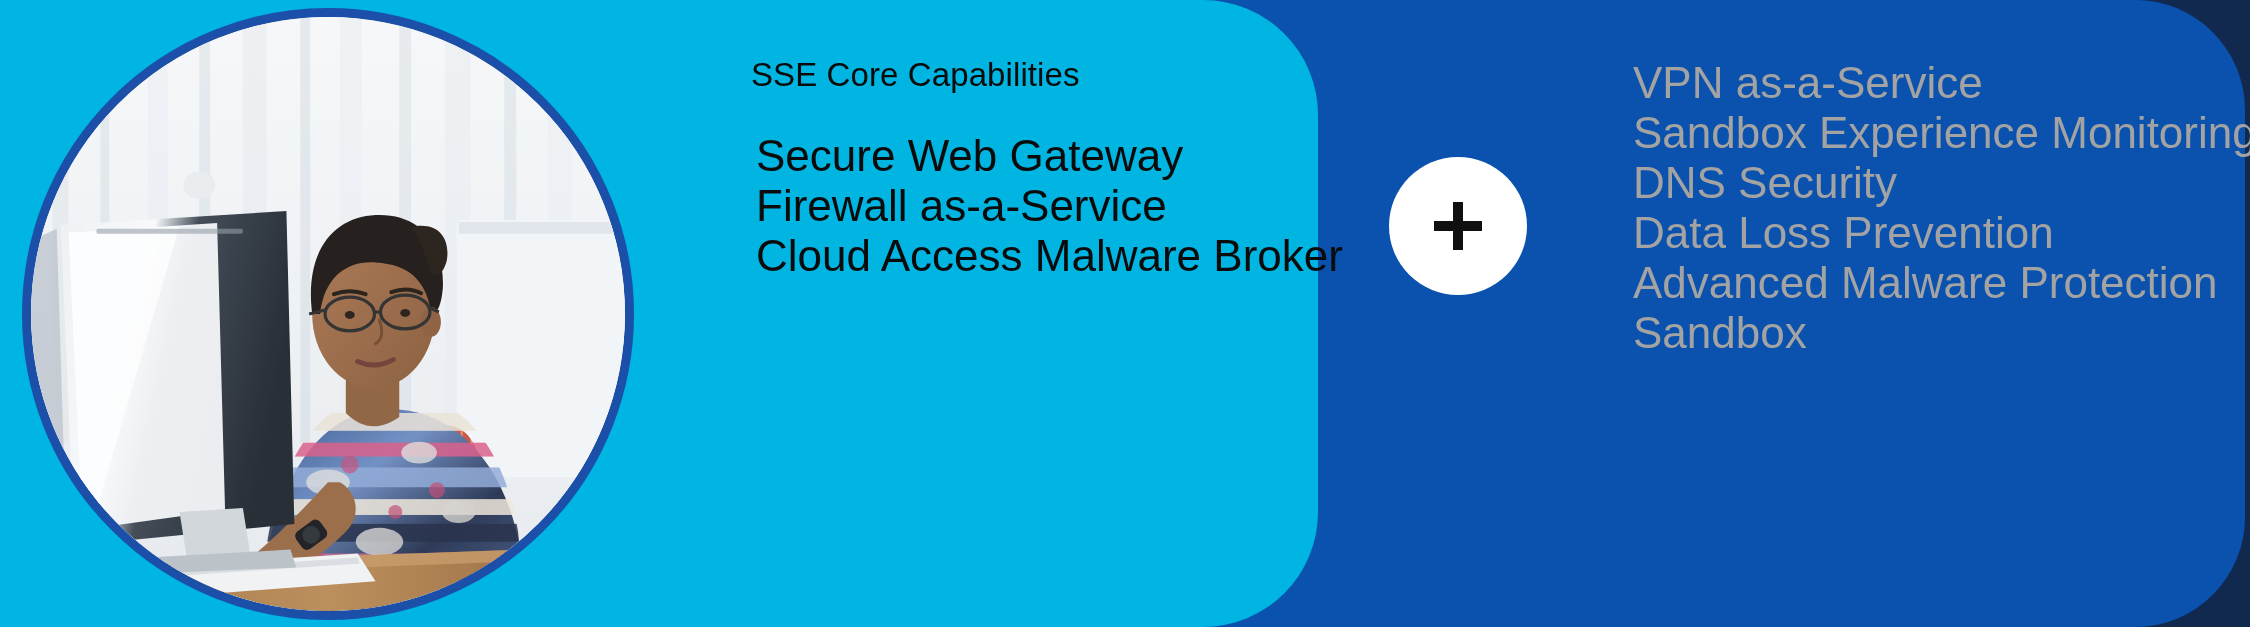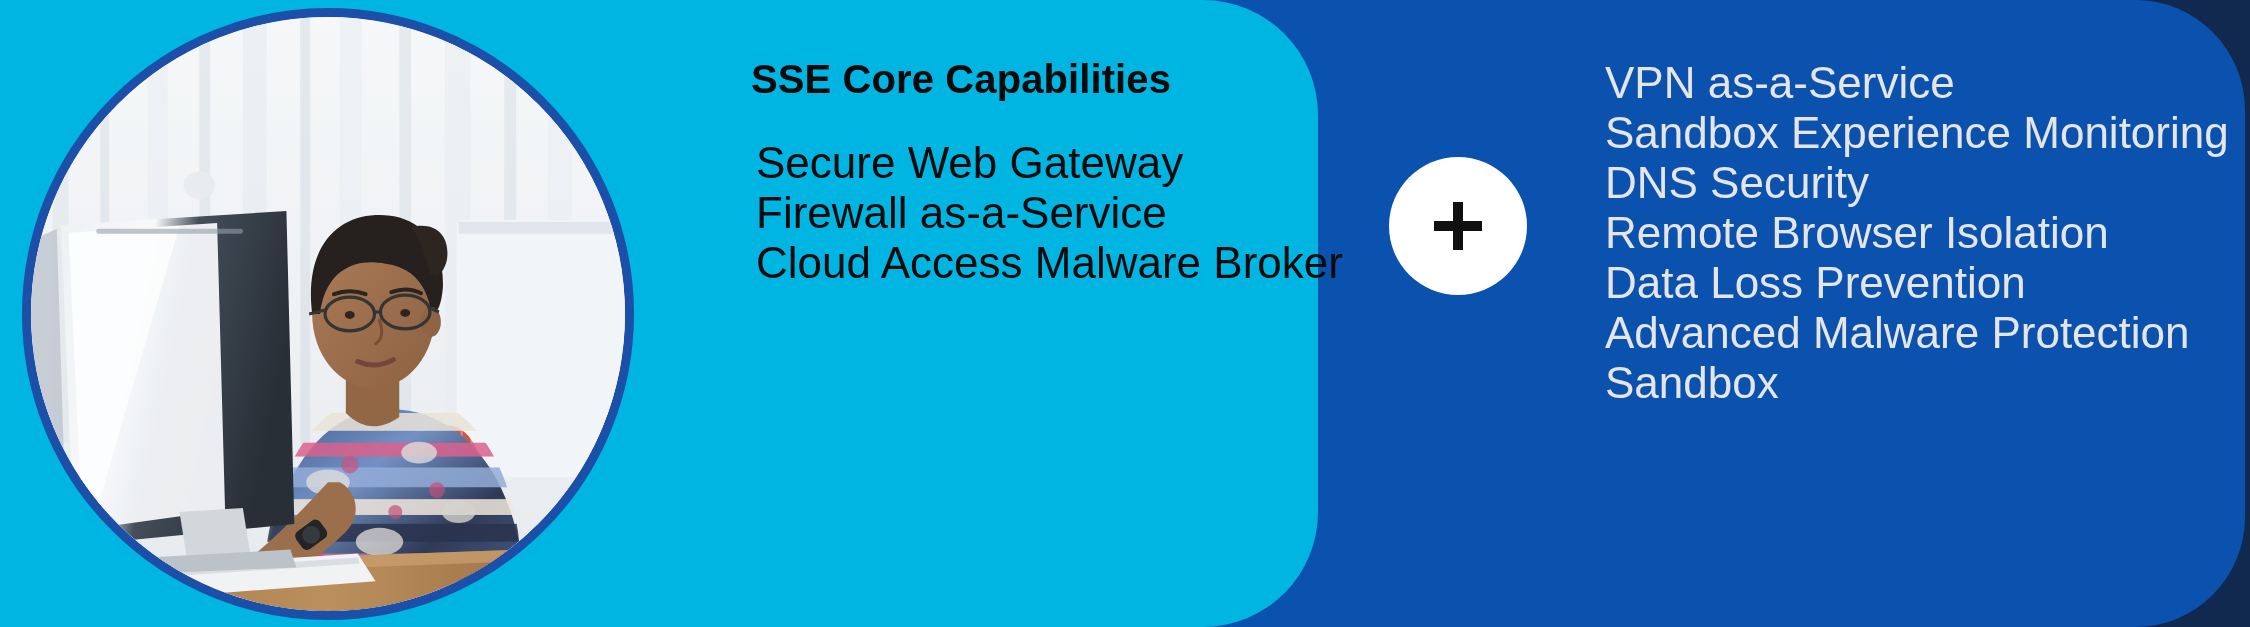--- a/index.html
+++ b/index.html
@@ -121,43 +121,43 @@
     top: 58px;
     width: 560px;
   }
   .col-right {
     left: 1605px;
     top: 58px;
     width: 620px;
   }
 
   .col-heading {
-    font-size: 40px;
-    font-weight: 700;
+    font-size: 33px;
+    font-weight: 400;
     letter-spacing: 0.1px;
     line-height: 1.05;
     margin: 0 0 38px 0;
     white-space: nowrap;
   }
   .col-left .col-heading { color: #0b0b0b; padding-left: 3px; }
   .col-right .col-heading { color: #ffffff; }
 
   .cap-list {
     list-style: none;
     margin: 0;
     padding: 0;
   }
   .cap-item {
     font-size: 44px;
     font-weight: 400;
     line-height: 50px;
     white-space: nowrap;
   }
   .col-left .cap-item { color: #0b0b0b; padding-left: 8px; }
-  .col-right .cap-item { color: #e5e5e5; }
+  .col-right .cap-item { color: #a3a3a3; margin-left: 28px; }
 </style>
 </head>
 <body>
 
 <div class="banner">
 
   <div class="panel-dark"></div>
   <div class="panel-cyan"></div>
 
   <div class="photo-circle">
@@ -317,20 +317,19 @@
 
   <div class="plus-badge">
     <span class="plus-glyph"></span>
   </div>
 
   <div class="col col-right">
     <ul class="cap-list">
       <li class="cap-item">VPN as-a-Service</li>
       <li class="cap-item">Sandbox Experience Monitoring</li>
       <li class="cap-item">DNS Security</li>
-      <li class="cap-item">Remote Browser Isolation</li>
       <li class="cap-item">Data Loss Prevention</li>
       <li class="cap-item">Advanced Malware Protection</li>
       <li class="cap-item">Sandbox</li>
     </ul>
   </div>
 
 </div>
 
 </body></html>

